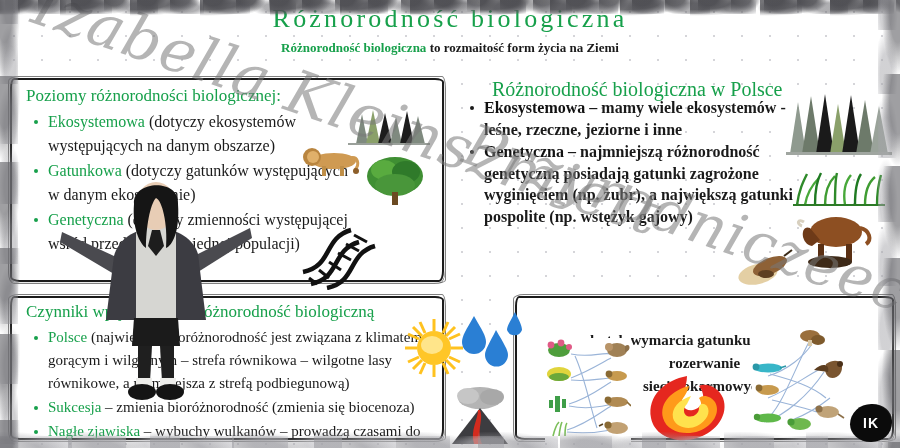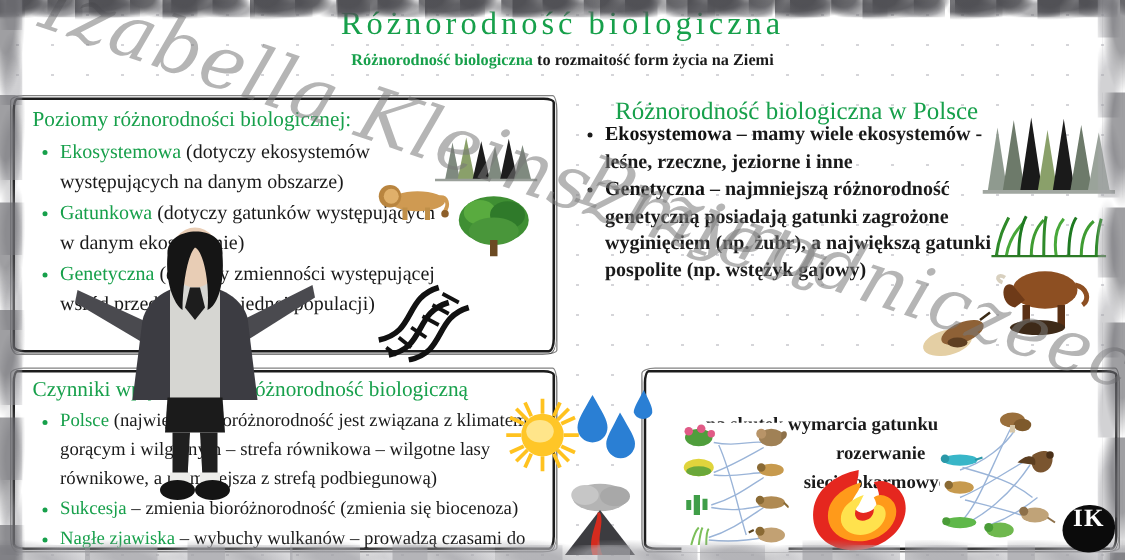--- a/index.html
+++ b/index.html
@@ -101,22 +101,22 @@
     position:absolute;color:rgba(120,120,120,.55);
     font-family:"DejaVu Serif", serif;font-style:italic;white-space:nowrap;
   }
   #wm-1{left:18px;top:74px;font-size:60px;transform:rotate(19deg);letter-spacing:1px;}
   #wm-2{left:452px;top:196px;font-size:58px;transform:rotate(19deg);letter-spacing:1px;}
   
   #ik-badge{
     position:absolute;right:8px;bottom:6px;width:42px;height:38px;z-index:7;
     background:radial-gradient(ellipse at 50% 50%, #0b0b0b 0 68%, rgba(10,10,10,.85) 78%, rgba(10,10,10,0) 100%);
     border-radius:52% 48% 50% 50% / 55% 45% 52% 48%;
-    color:#fff;font-family:Liberation Serif, serif;font-weight:bold;font-size:20px;
-    display:flex;align-items:flex-start;justify-content:center;letter-spacing:1px;
+    color:#fff;font-family:Liberation Sans, sans-serif;font-weight:bold;font-size:14px;
+    display:flex;align-items:center;justify-content:center;letter-spacing:1px;
   }
 </style>
 </head>
 <body>
 
 <div id="slide">
 
   <div id="title">Różnorodność biologiczna</div>
   <div id="subtitle">
     <span class="g">Różnorodność biologiczna</span><span> to rozmaitość form życia na Ziemi</span>

